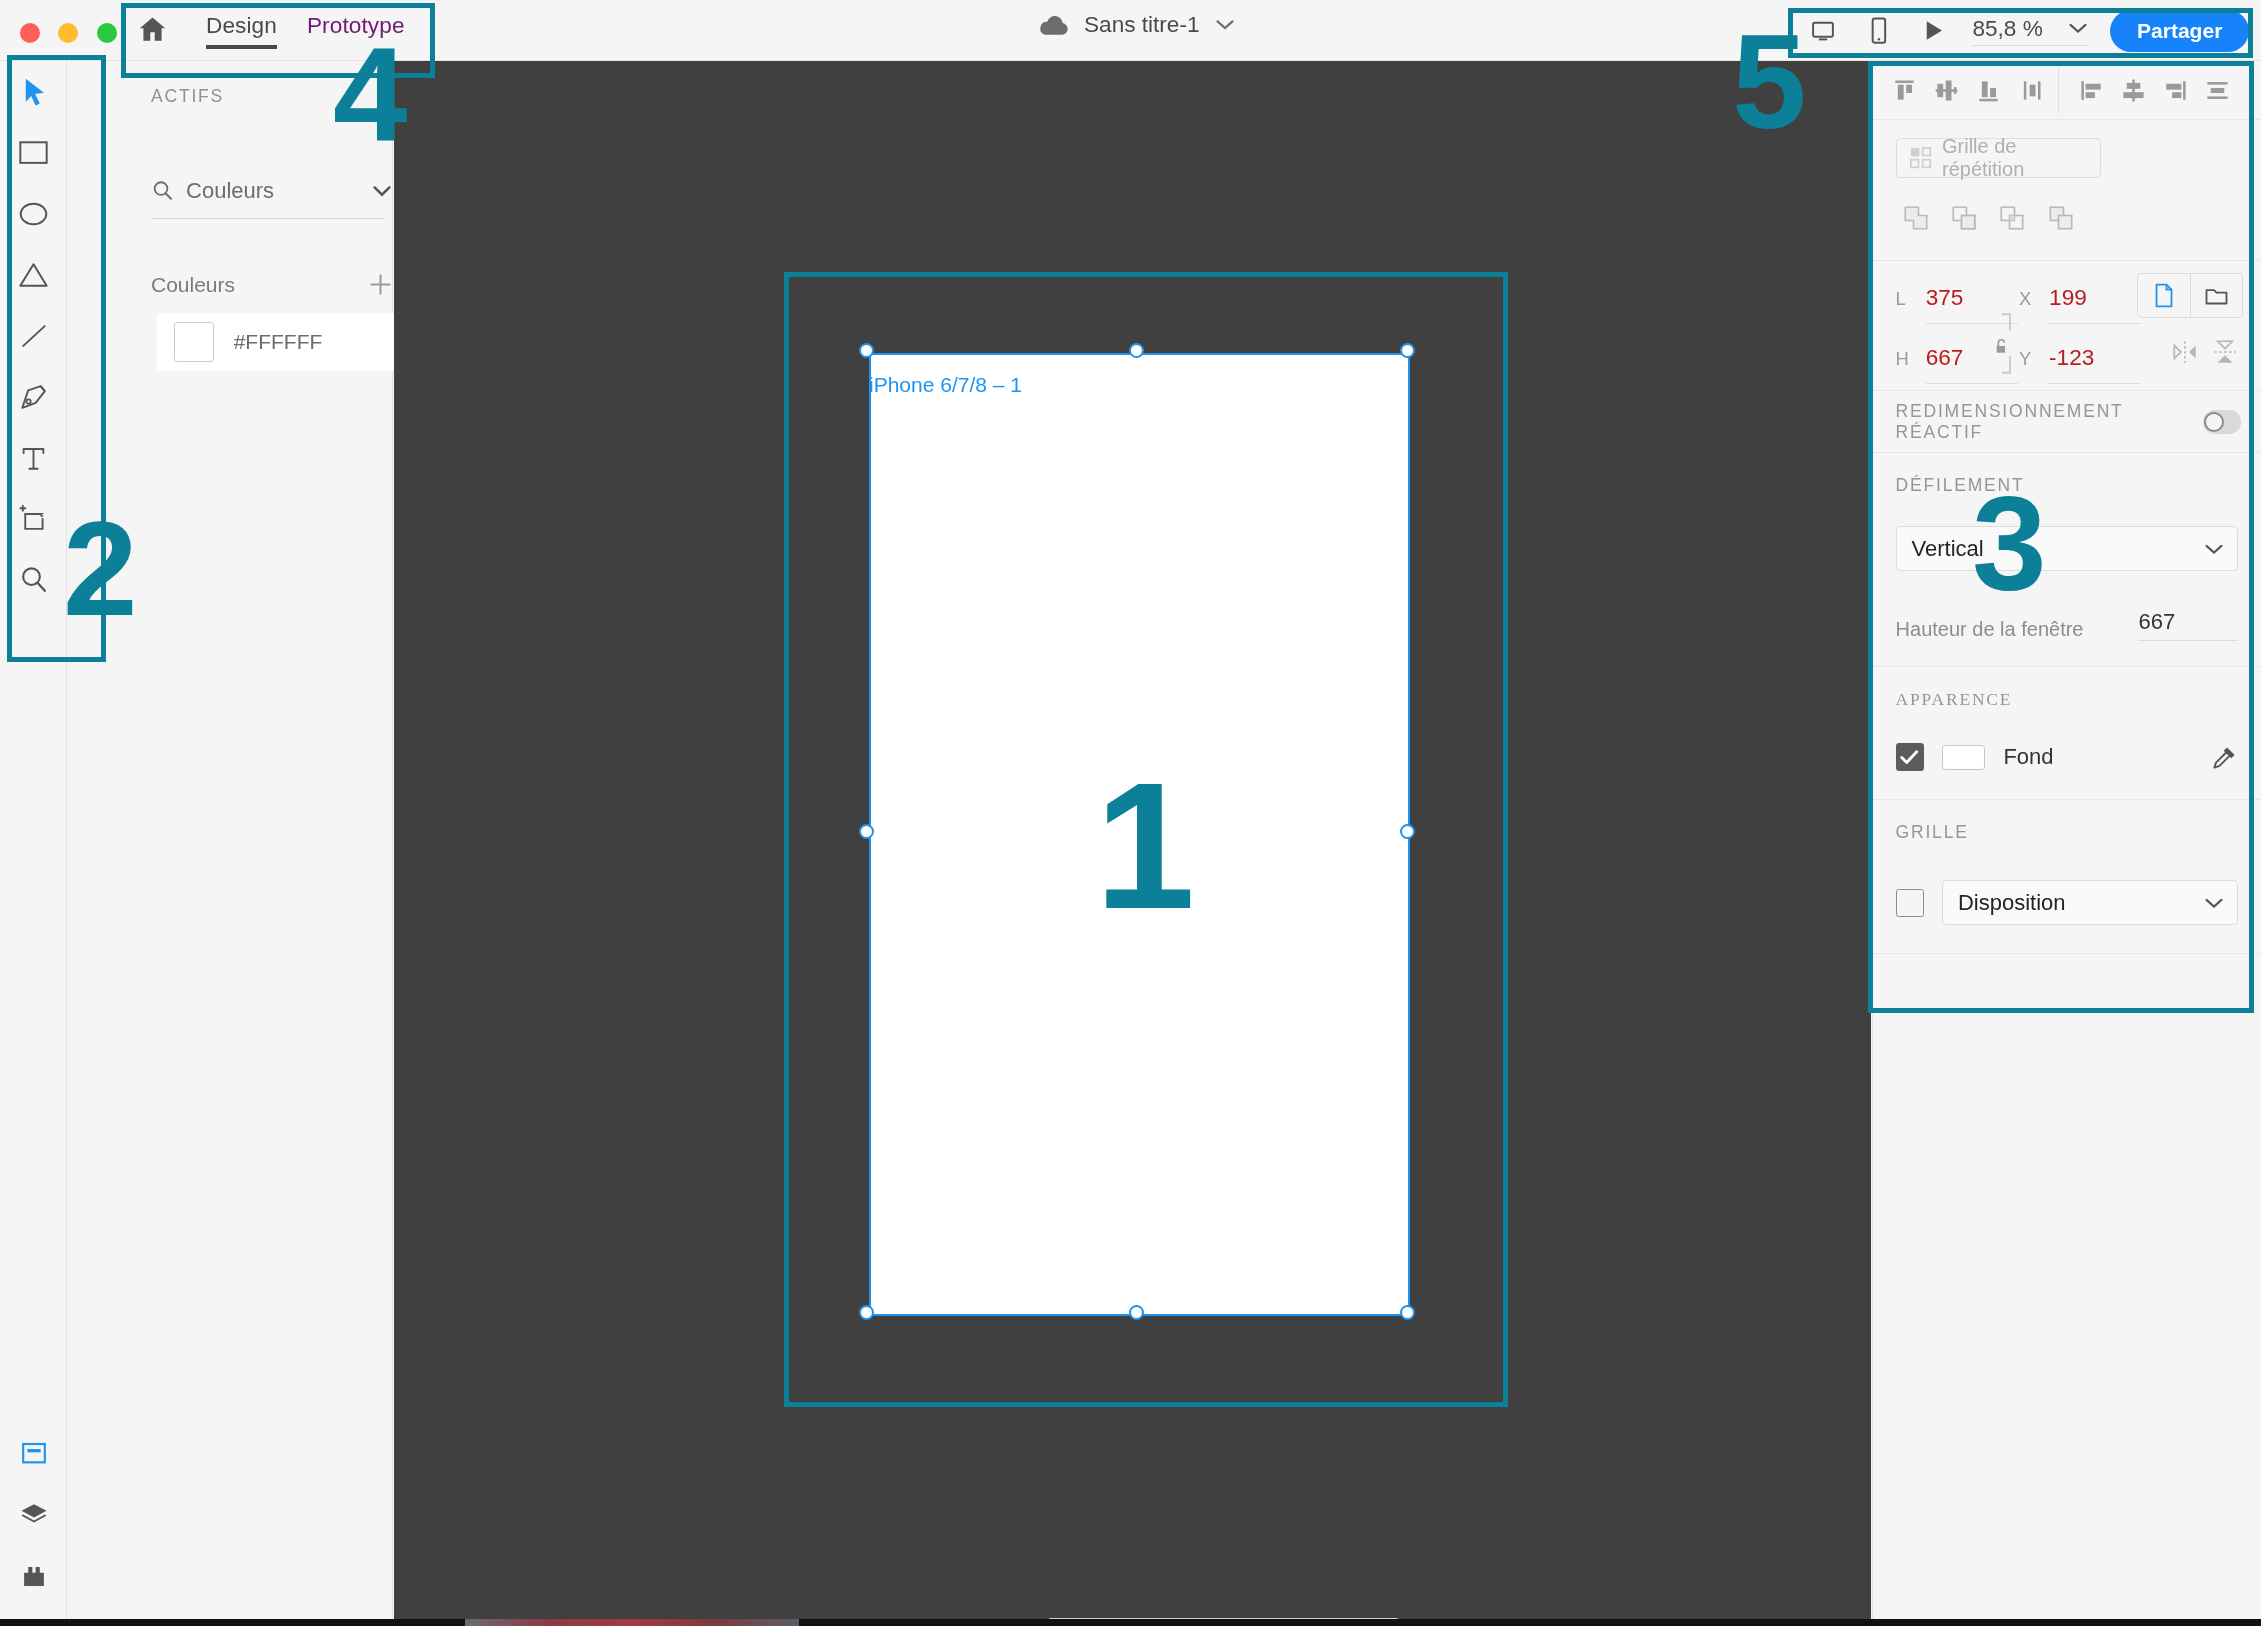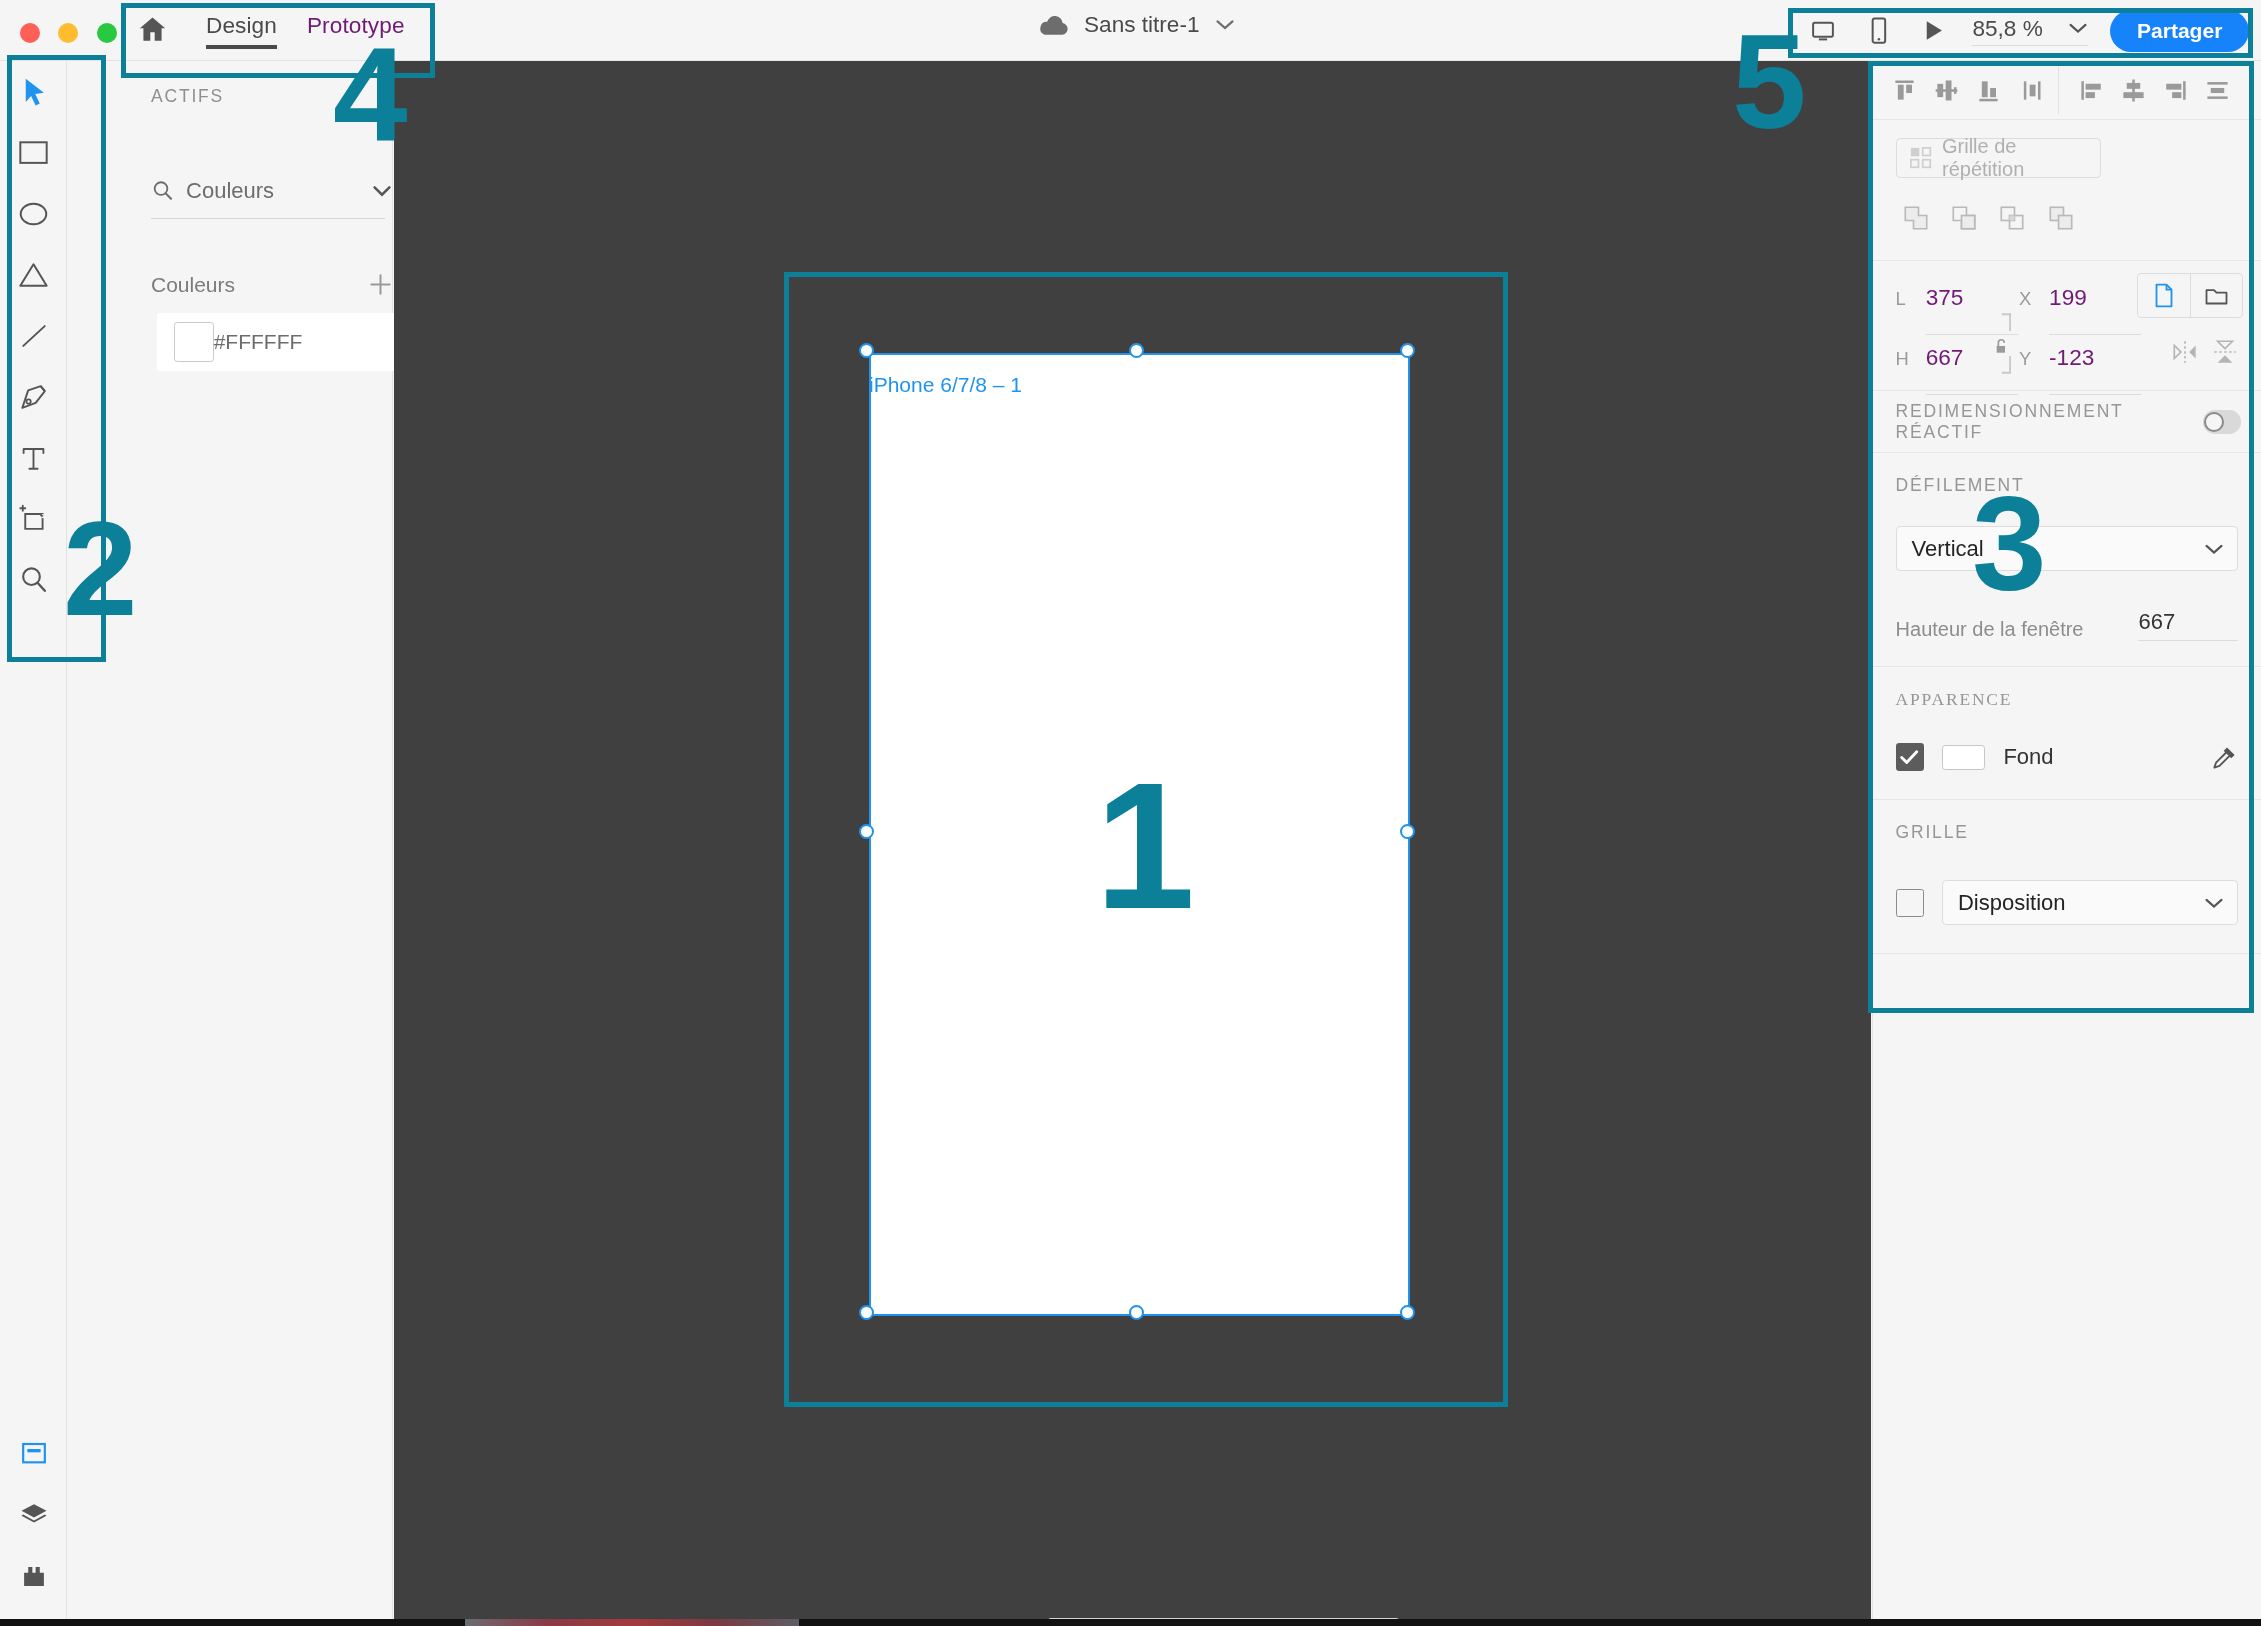--- a/index.html
+++ b/index.html
@@ -95,21 +95,21 @@
   #grid-btn { position: absolute; left: 338px; top: 128px; }
 
   #colors-head {
     position: absolute; left: 83px; top: 211px; width: 242px;
     display: flex; align-items: center; justify-content: space-between;
   }
   #colors-head .lbl { font-size: 21px; color: #7b7b7b; }
   #color-row {
     position: absolute; left: 89px; top: 252px;
     width: 286px; height: 58px; background: #fff; border-radius: 3.3px;
-    display: flex; align-items: center; padding-left: 16.7px;  text-align: right;
+    display: flex; align-items: center; padding-left: 16.7px; gap: 20px; text-align: right;
   }
   .swatch-box { width: 40px; height: 40px; background: #fff; border: 0.8px solid #c9c9c9; border-radius: 3.3px; }
   #color-hex { font-size: 21px; color: #6d6d6d; }
 
   
   #canvas {
     position: absolute; left: 394px; top: 61px;
     width: 1477px; height: 1565px;
     background: #404040;
   }
@@ -164,22 +164,22 @@
     display: flex; align-items: center; gap: 10px; padding-left: 13.4px;
     font-size: 20px; color: #b0b0b0;
   }
   #bool-row { display: flex; margin-left: 22.6px; margin-top: 20px; gap: 8.4px; }
   .bool-btn { width: 40px; height: 40px; display: flex; align-items: center; justify-content: center; }
 
   #dims { position: relative; height: 130px; }
   .dimfield { position: absolute; display: flex; align-items: baseline; gap: 11.7px; }
   .dimlabel { font-size: 18.4px; color: #9a9a9a; width: 18.4px; }
   .diminput {
-    font-size: 22.6px; color: #701a75; border-bottom: 0.8px solid #dcdcdc;
-    width: 92px; padding-bottom: 23px;
+    font-size: 22.6px; color: #b91c1c; border-bottom: 0.8px solid #dcdcdc;
+    width: 92px; padding-bottom: 12px;
   }
   #lock-icon { position: absolute; left: 117px; top: 48px; }
   #fit-group {
     position: absolute; right: 18.4px; top: 11.7px;
     display: flex; border: 0.8px solid #dcdcdc; border-radius: 4.2px; overflow: hidden;
     background: #f5f5f5;
   }
   .fit-btn { width: 52px; height: 43px; display: flex; align-items: center; justify-content: center; }
   .fit-btn + .fit-btn { border-left: 0.8px solid #dcdcdc; }
   #flip-group { position: absolute; right: 22px; top: 77px; display: flex; gap: 11.7px; }

